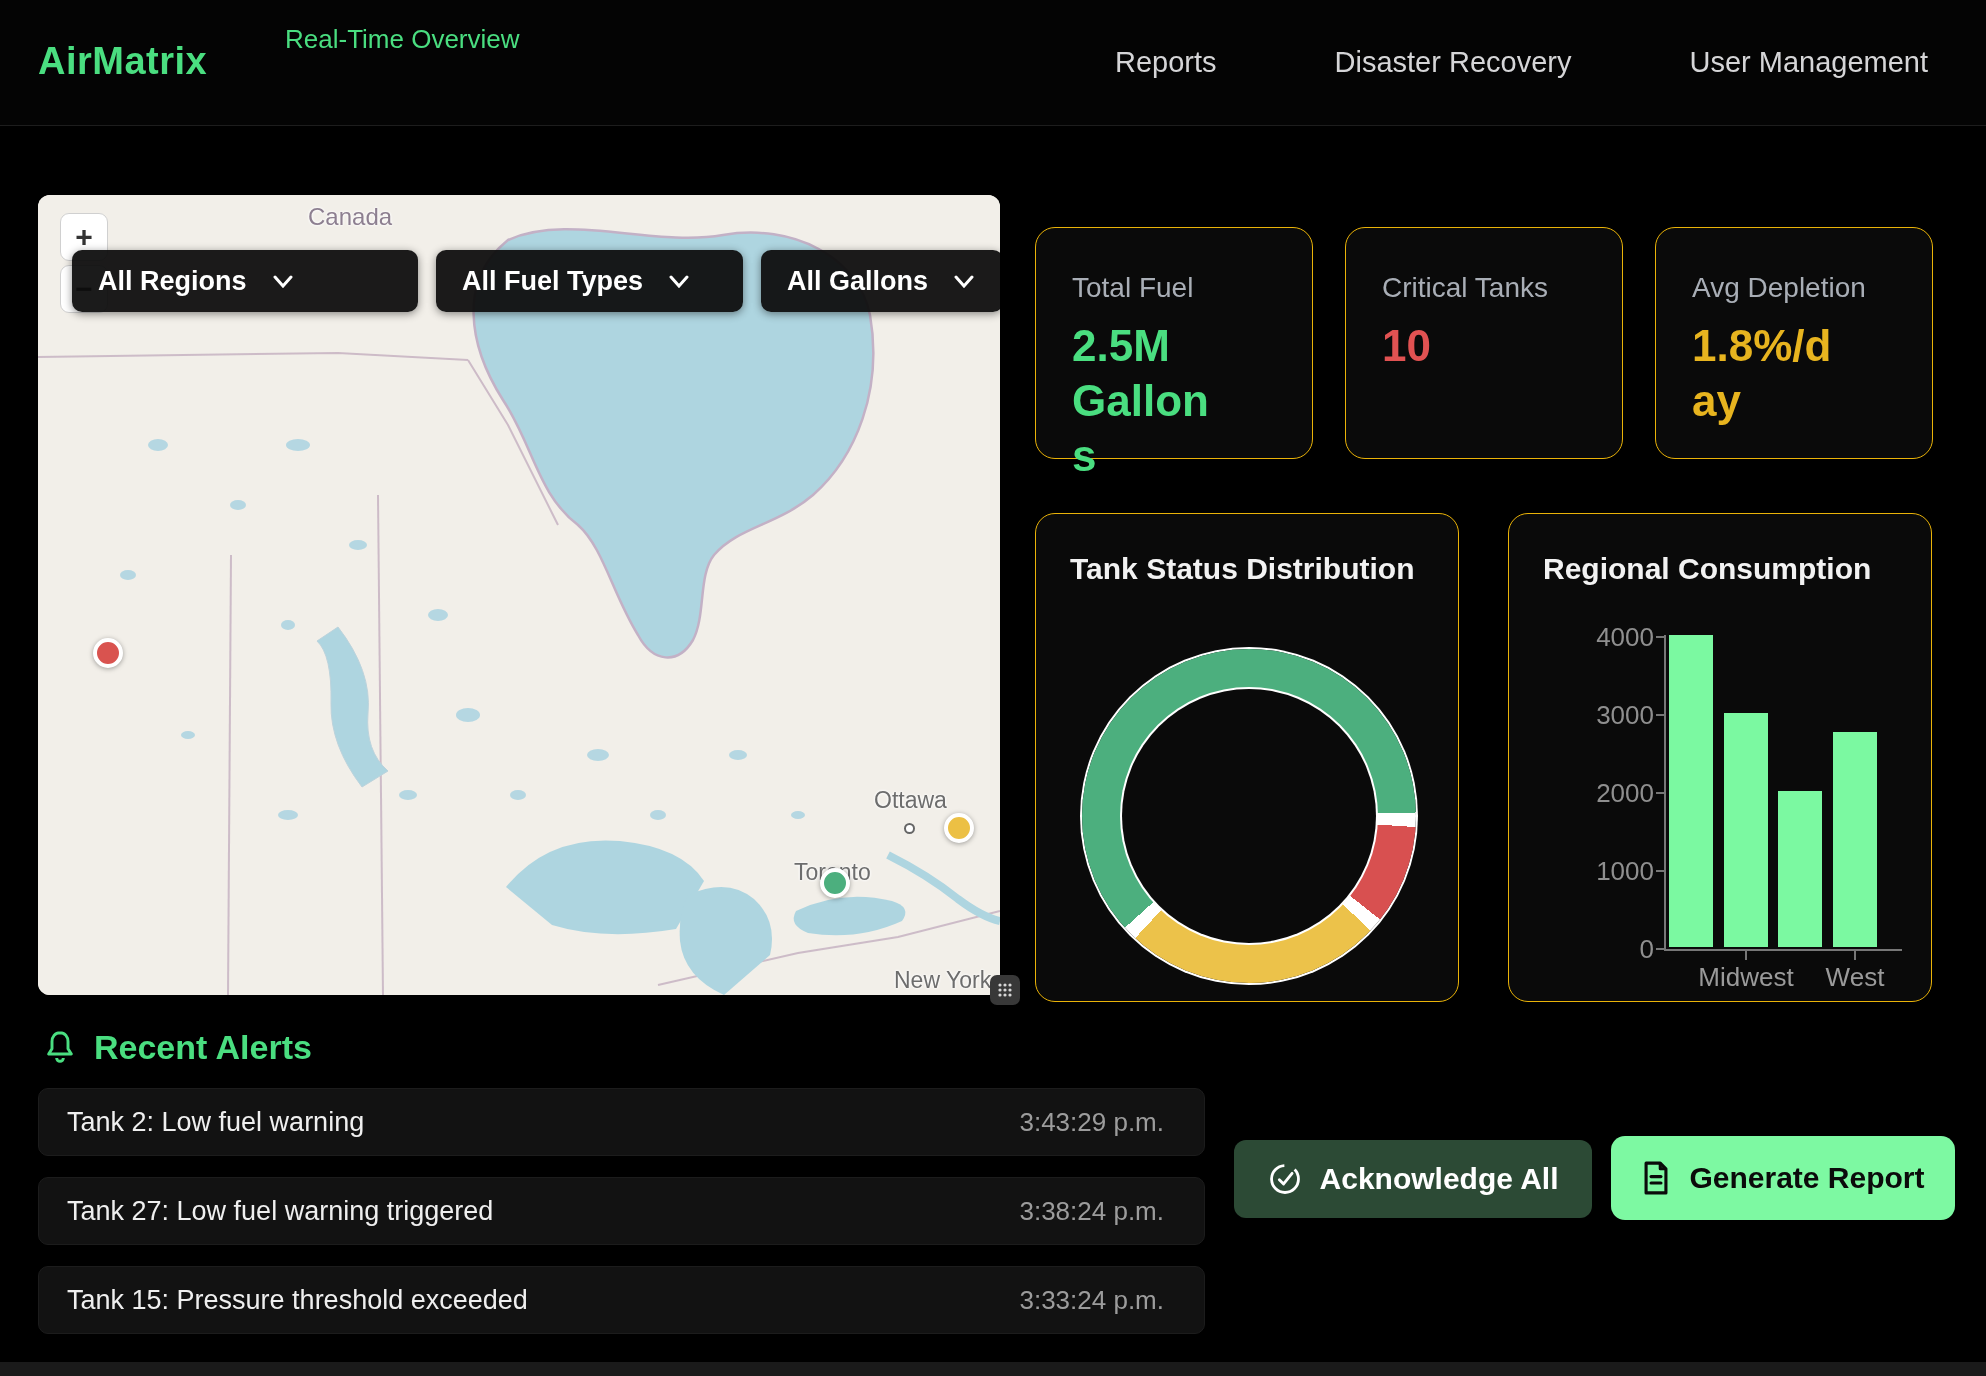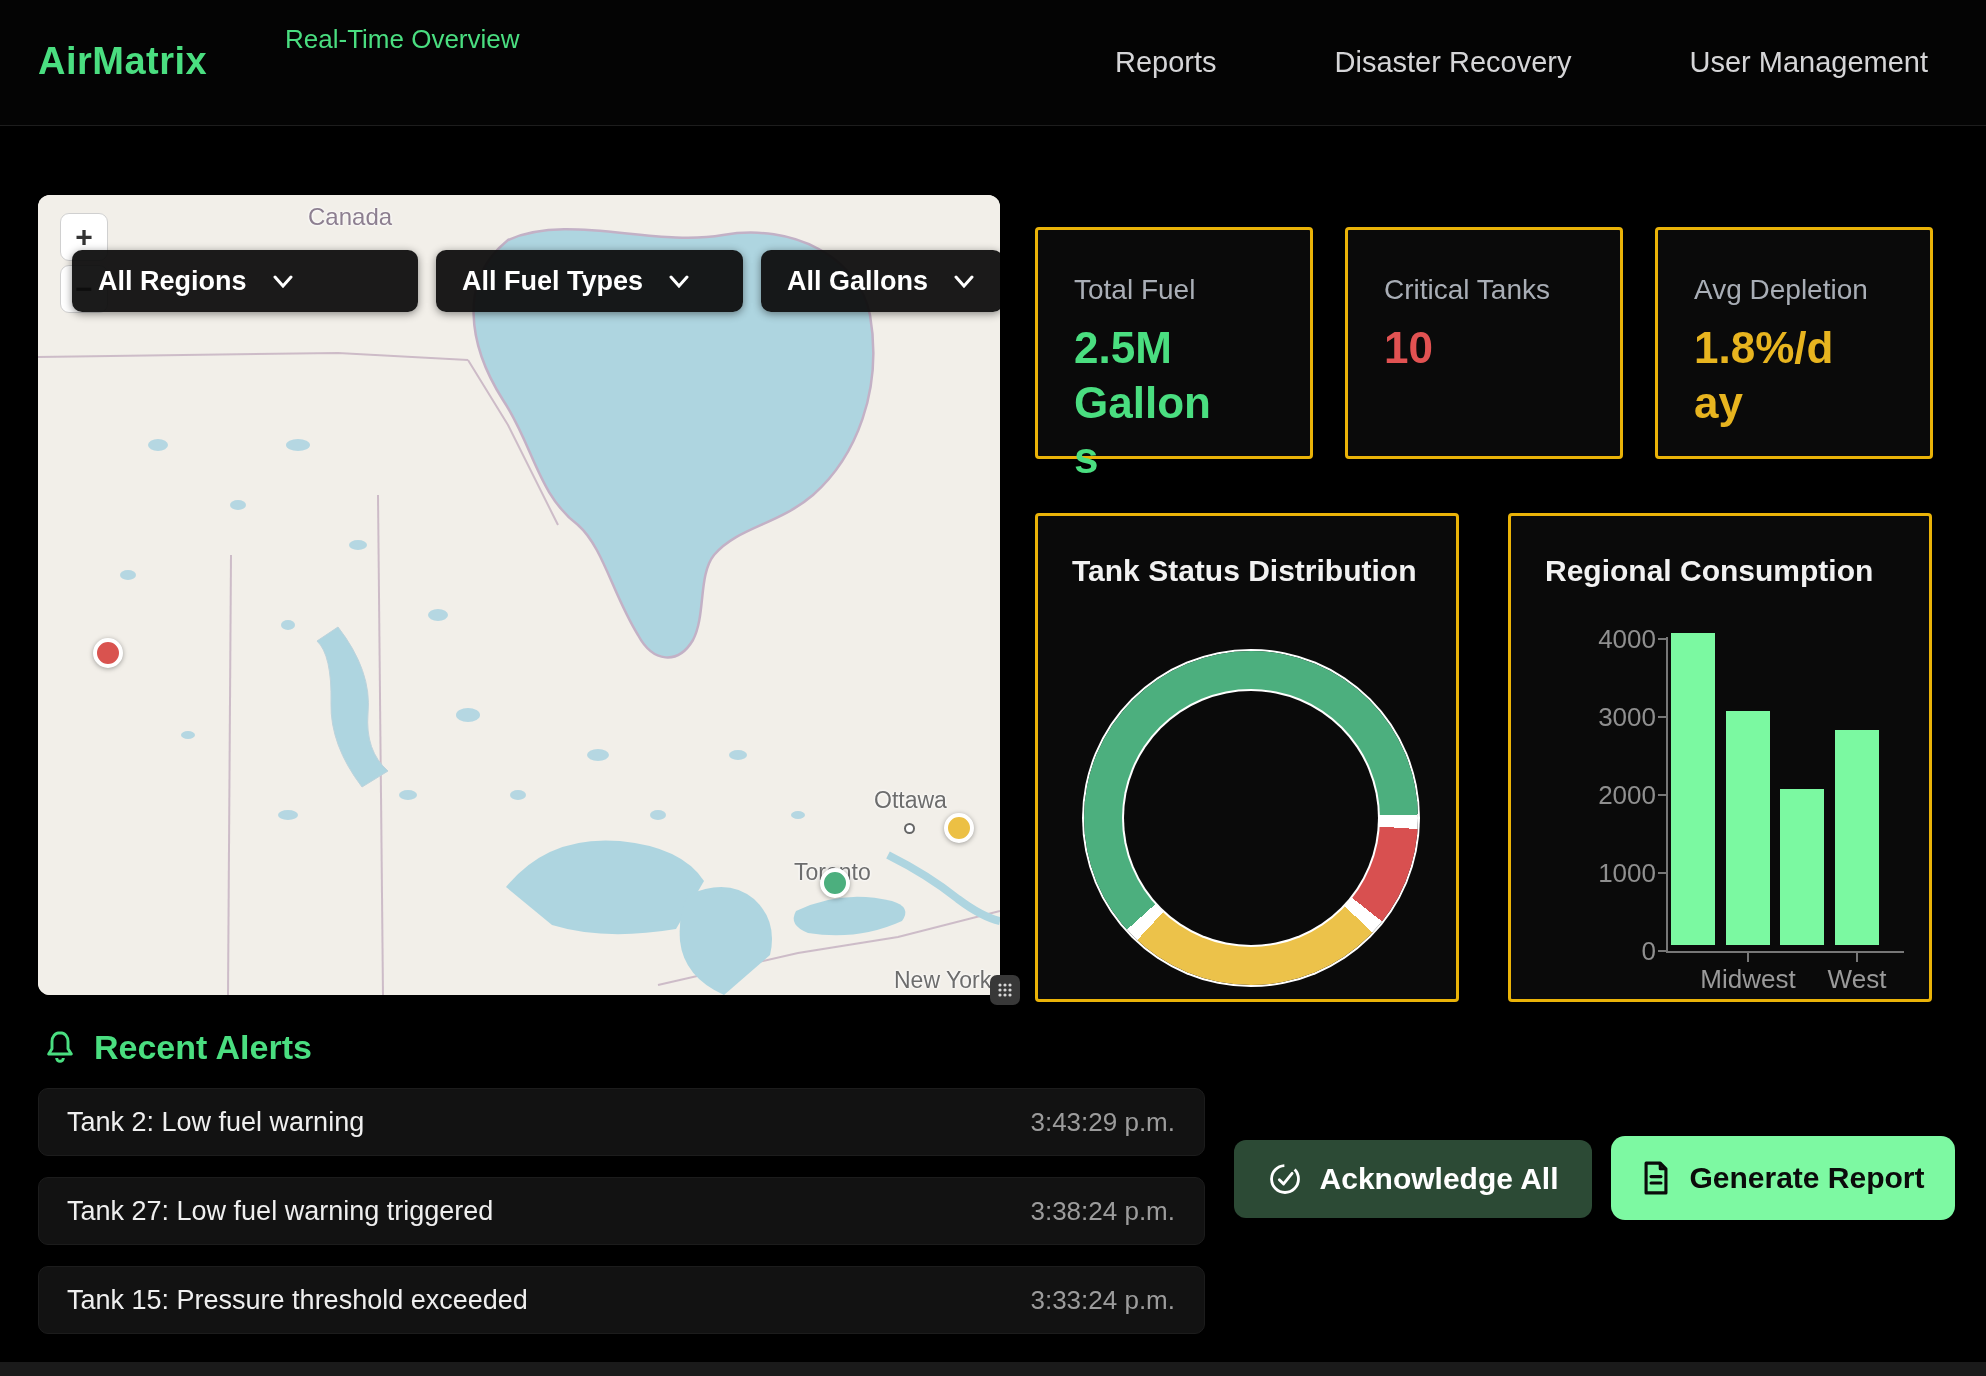--- a/index.html
+++ b/index.html
@@ -26,21 +26,21 @@
   .filters{position:absolute;left:34px;top:55px;display:flex;gap:18px;z-index:5;}
   .filter{height:62px;background:#0b0b0bee;border-radius:10px;display:flex;align-items:center;justify-content:flex-start;
     padding:0 20px 0 26px;color:#fff;font-size:27px;font-weight:600;cursor:pointer;box-shadow:0 2px 8px rgba(0,0,0,.45);}
   .filter .chev{margin-left:26px;display:flex;}
   .f-regions{width:300px;} .f-fuel{width:261px;} .f-status{width:196px;}
   .marker{position:absolute;width:30px;height:30px;border-radius:50%;border:4px solid #fff;box-shadow:0 1px 5px rgba(0,0,0,.35);box-sizing:border-box;z-index:3;}
   .town-dot{position:absolute;width:11px;height:11px;border:2px solid #666;border-radius:50%;background:#fff;box-sizing:border-box;}
   .drag-handle{position:absolute;left:990px;top:975px;width:30px;height:30px;background:#383838;border-radius:7px;
     display:flex;align-items:center;justify-content:center;z-index:6;cursor:grab;}
   
-  .card{position:absolute;background:#0a0a0a;border:3px solid #eab308;border-radius:4px;box-sizing:border-box;}
+  .card{position:absolute;background:#0a0a0a;border:1px solid #eab308;border-radius:20px;box-sizing:border-box;}
   .stat{top:227px;width:278px;height:232px;padding:44px 30px 0 36px;}
   .stat-label{font-size:28px;color:#a9aeb6;font-weight:500;}
   .stat-value{font-size:44px;font-weight:700;margin-top:14px;line-height:1.25;width:150px;overflow-wrap:anywhere;}
   .stat1{left:1035px;} .stat2{left:1345px;} .stat3{left:1655px;}
   .stat1 .stat-value{color:#4ade80;} .stat2 .stat-value{color:#e15252;} .stat3 .stat-value{color:#e7b41f;}
   
   .chartcard{top:513px;height:489px;}
   .donutcard{left:1035px;width:424px;}
   .barcard{left:1508px;width:424px;}
   .chart-title{position:absolute;left:34px;top:38px;font-size:30px;font-weight:700;color:#f2f2f2;}
@@ -50,21 +50,21 @@
   .xtick{position:absolute;transform:translateX(-50%);font-size:26px;color:#9a9a9a;top:448px;}
   .yaxis{position:absolute;left:155px;top:121px;width:2px;height:316px;background:#777;}
   .xaxis{position:absolute;left:155px;top:435px;width:238px;height:2px;background:#777;}
   .ytickmark{position:absolute;left:147px;width:8px;height:2px;background:#777;transform:translateY(-50%);}
   .xtickmark{position:absolute;top:437px;width:2px;height:9px;background:#777;transform:translateX(-50%);}
   .bar{position:absolute;width:44px;background:#7bf9a1;bottom:54px;}
   
   .alerts-head{position:absolute;left:44px;top:1028px;display:flex;align-items:center;gap:18px;}
   .alerts-title{font-size:34px;font-weight:700;color:#4ade80;}
   .alert-row{position:absolute;left:38px;width:1167px;height:68px;background:#121212;border:1px solid #1c1c1c;border-radius:10px;
-    box-sizing:border-box;display:flex;align-items:center;justify-content:space-between;padding:0 29px 0 28px;}
+    box-sizing:border-box;display:flex;align-items:center;justify-content:space-between;padding:0 40px 0 28px;}
   .alert-msg{font-size:27px;color:#efefef;}
   .alert-time{font-size:26px;color:#9c9c9c;}
   .row1{top:1088px;} .row2{top:1177px;} .row3{top:1266px;}
   
   .btn{position:absolute;display:flex;align-items:center;justify-content:center;gap:18px;border-radius:12px;cursor:pointer;box-sizing:border-box;}
   .btn-ack{left:1234px;top:1140px;width:358px;height:78px;background:#2c4a35;color:#fff;font-size:30px;font-weight:700;}
   .btn-gen{left:1611px;top:1136px;width:344px;height:84px;background:#7df9a2;color:#0b0b0b;font-size:30px;font-weight:700;border-radius:14px;}
   .bottom-strip{position:absolute;left:0;top:1362px;width:1986px;height:14px;background:#1a1a1a;}
 </style>
 </head>

